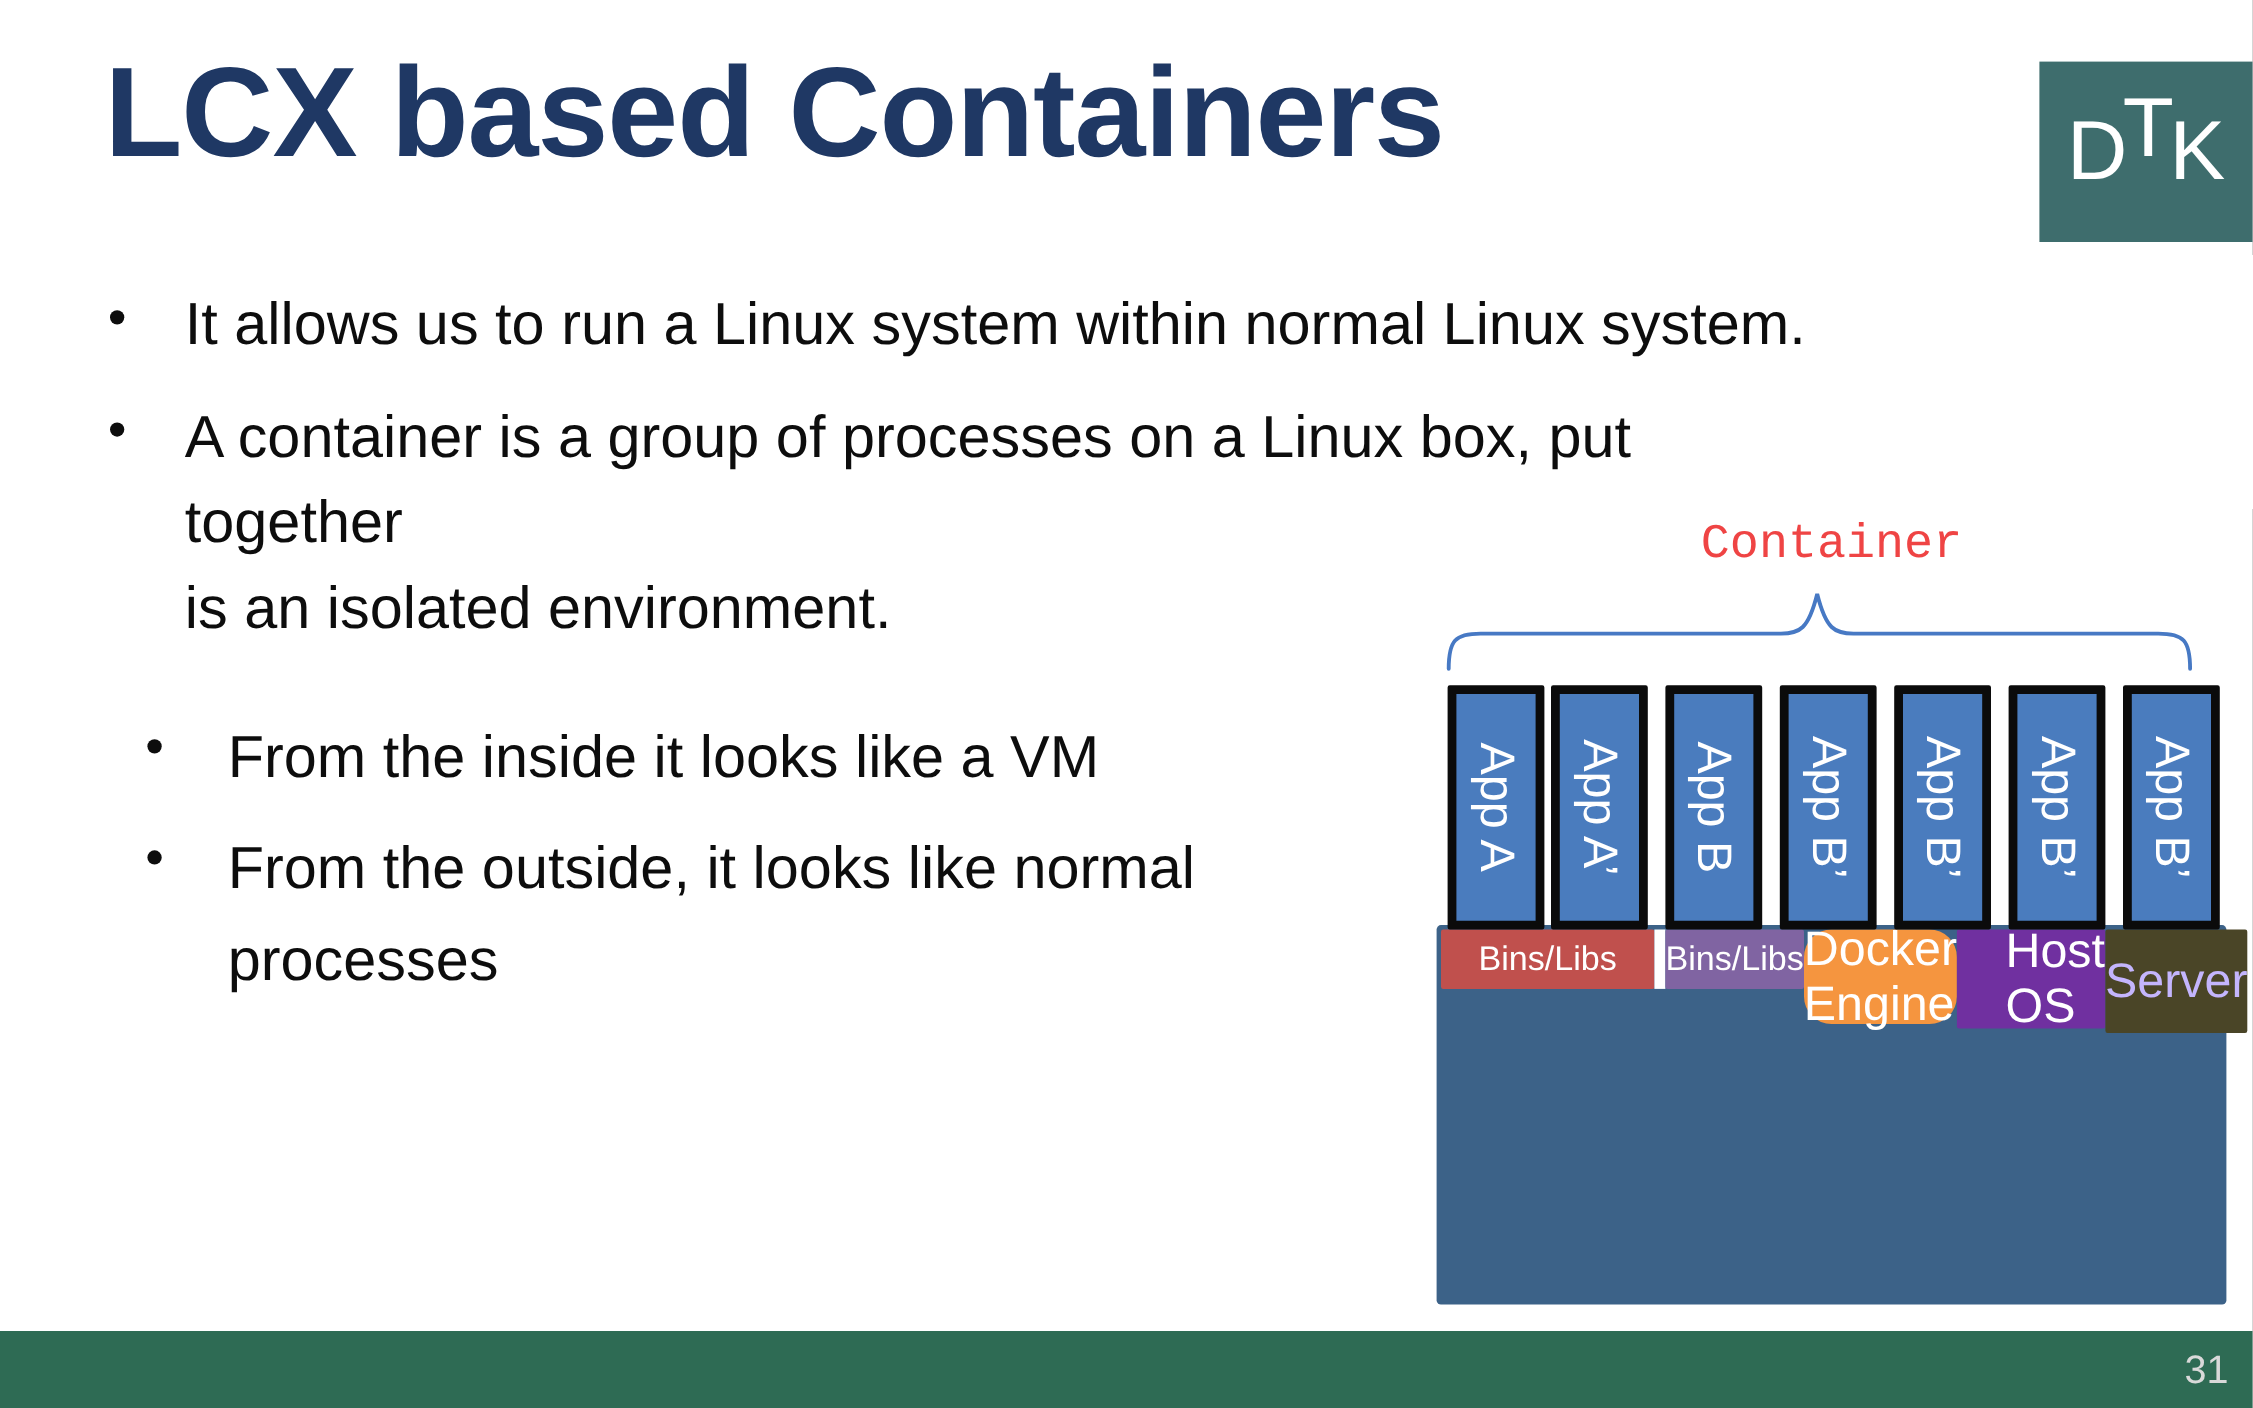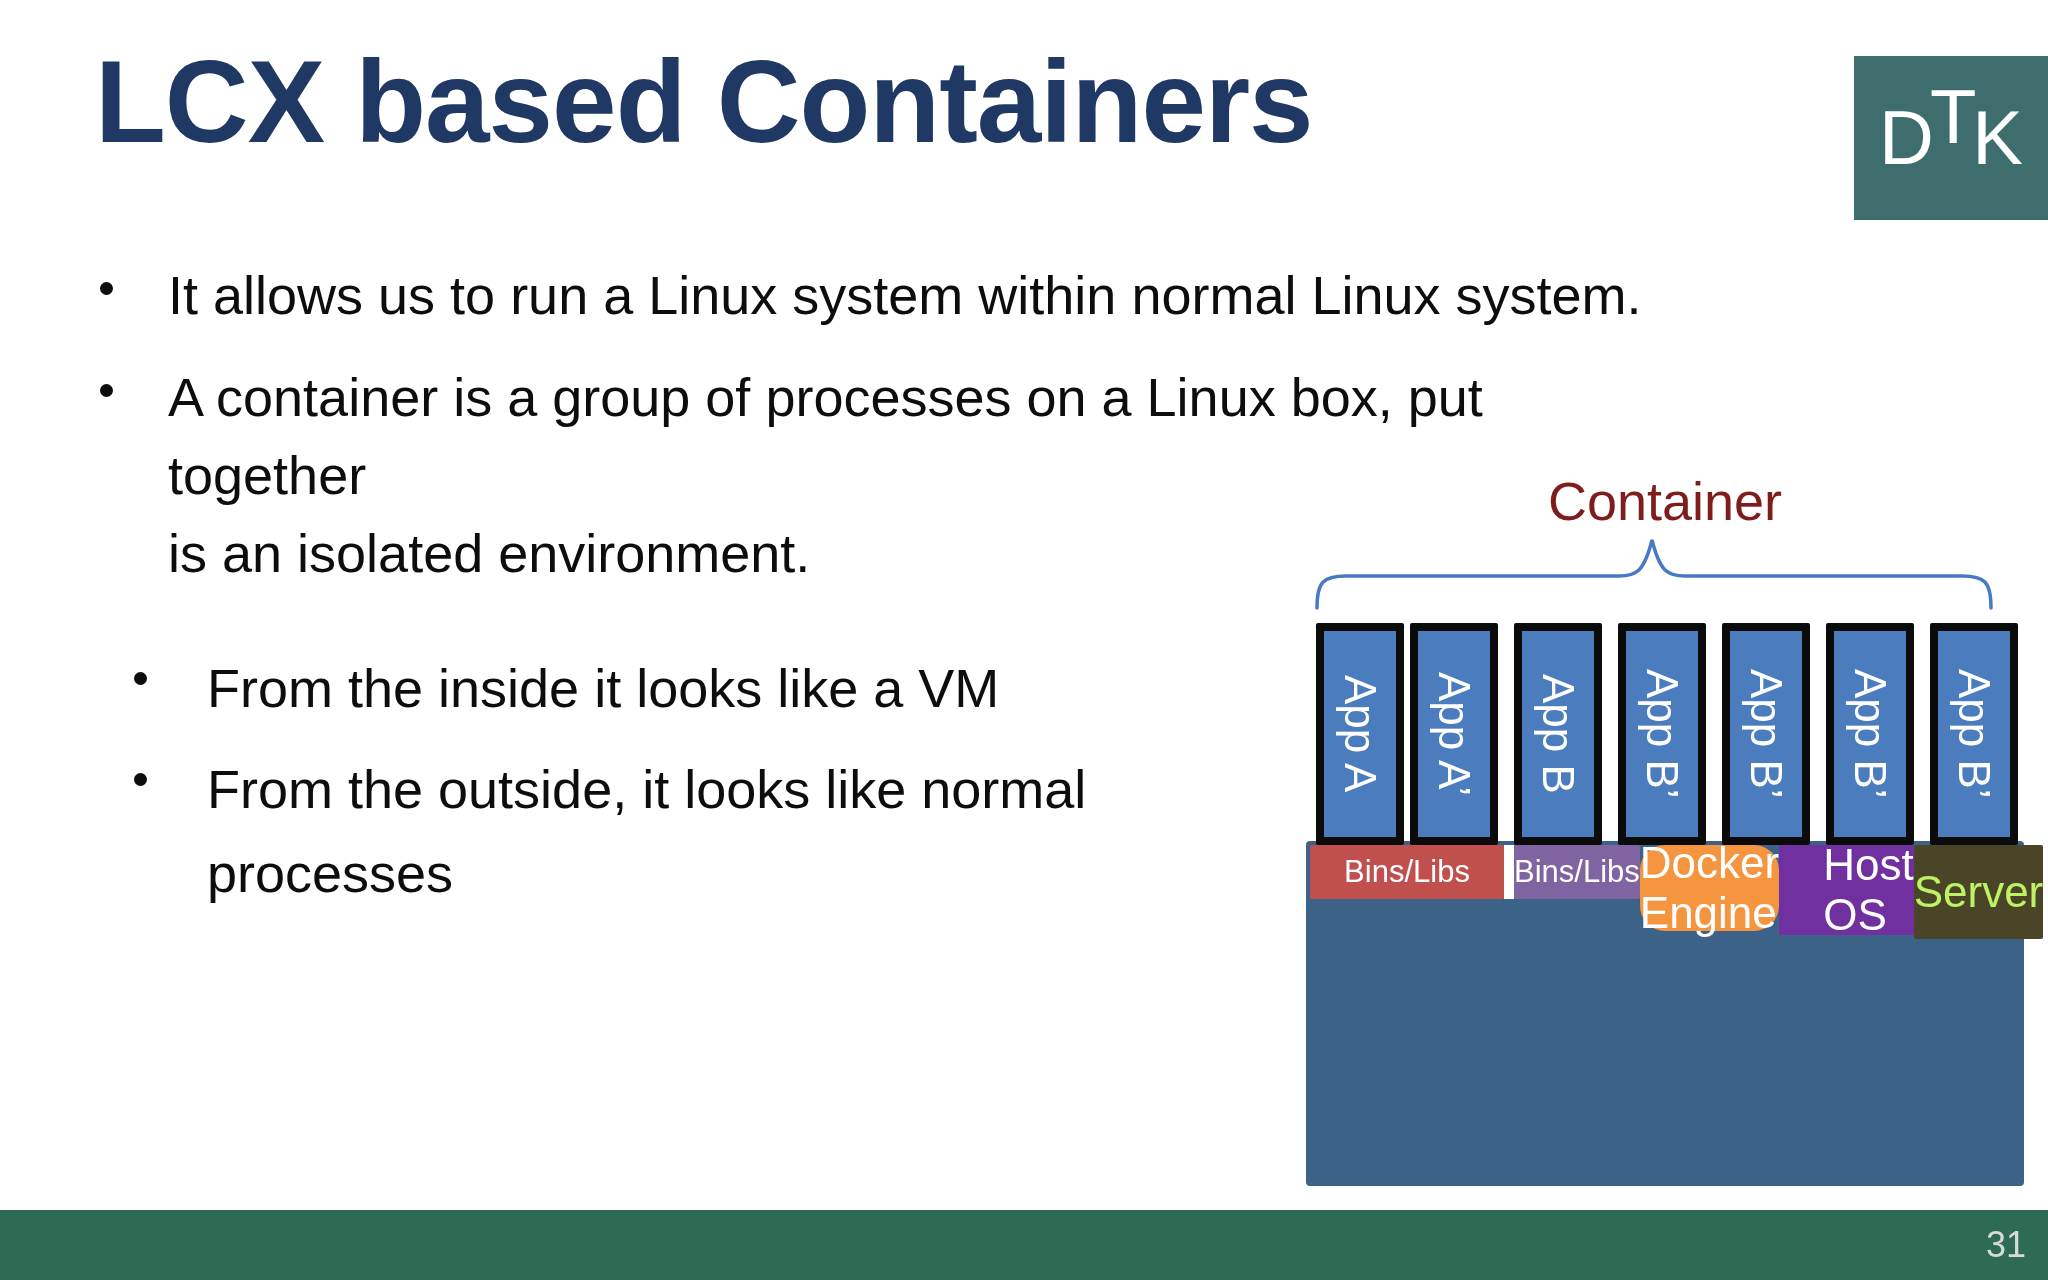--- a/index.html
+++ b/index.html
@@ -40,21 +40,21 @@
   .bullet .txt{margin-left:55px;font-size:54px;line-height:78px;color:#0d0d0d;}
 
   .sub-bullets{position:absolute;left:134px;top:646px;width:1300px;}
   .sub-bullets .bullet{margin-bottom:17px;}
   .sub-bullets .txt{margin-left:60px;line-height:84px;}
 
   
   .diagram{position:absolute;left:1306px;top:470px;width:718px;height:716px;}
   .container-label{
     position:absolute;top:0;left:0;width:100%;
-    text-align:center;font-size:54px;color:#7f1d1d;
+    text-align:center;font-size:44px;color:#ef4444;font-family:Liberation Mono, monospace;
   }
   .brace{position:absolute;top:60px;left:8px;}
 
   .apps{
     position:absolute;top:153px;left:10px;height:222px;
     display:flex;z-index:2;
   }
   .app-col{
     width:88px;height:222px;box-sizing:border-box;
     background:#4A7CBE;border:8px solid #0b0b0b;border-radius:2px;
@@ -84,21 +84,21 @@
     flex:1;background:#8064A2;border-radius:2px;
     display:flex;align-items:center;justify-content:center;
   }
   .bins-row .lbl{color:#ffffff;font-size:31px;}
   .layer{
     display:flex;align-items:center;justify-content:center;
     color:#ffffff;font-size:44px;border-radius:2px;
   }
   .layer-docker{height:86px;background:#F5953F;margin-bottom:4px;border-radius:25px;}
   .layer-host{height:90px;background:#7030A0;margin-bottom:22px;padding-left:44px;}
-  .layer-server{height:94px;background:#4A4527;color:#bef264;}
+  .layer-server{height:94px;background:#4A4527;color:#c4b5fd;}
 
   
   .footer{
     position:absolute;left:0;bottom:0;width:100%;height:70px;
     background:#2E6B54;
   }
   .page-num{
     position:absolute;right:22px;top:50%;transform:translateY(-50%);
     color:#D9D9D9;font-size:36px;
   }

